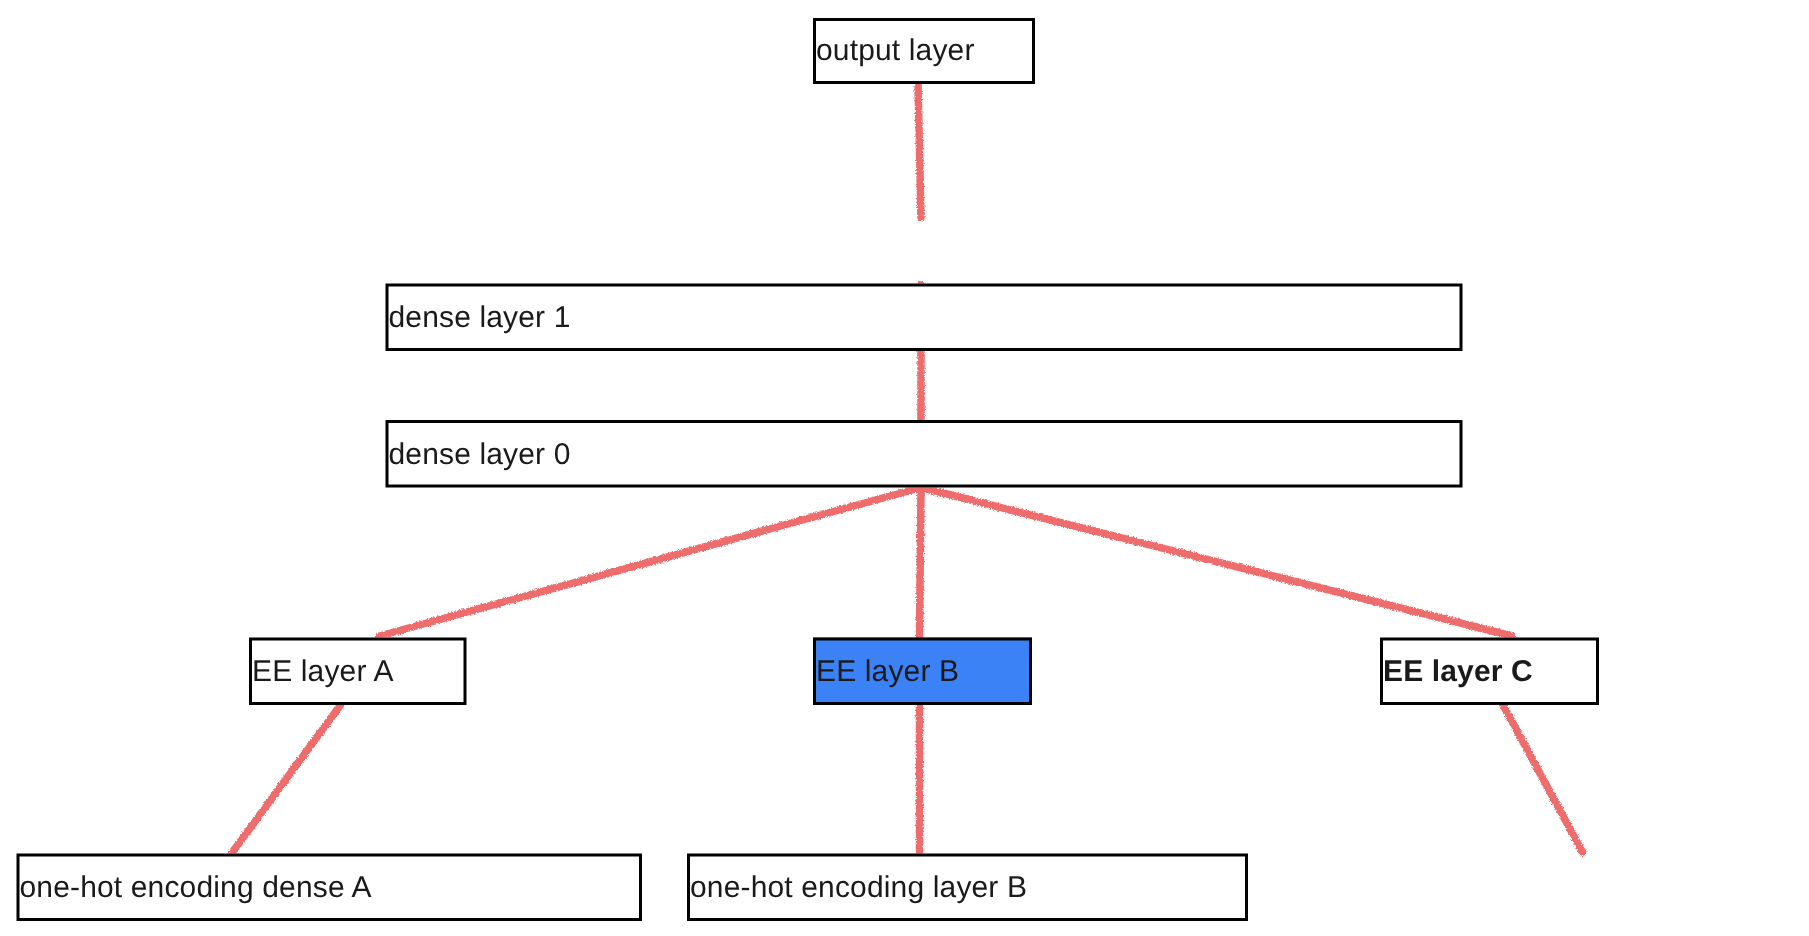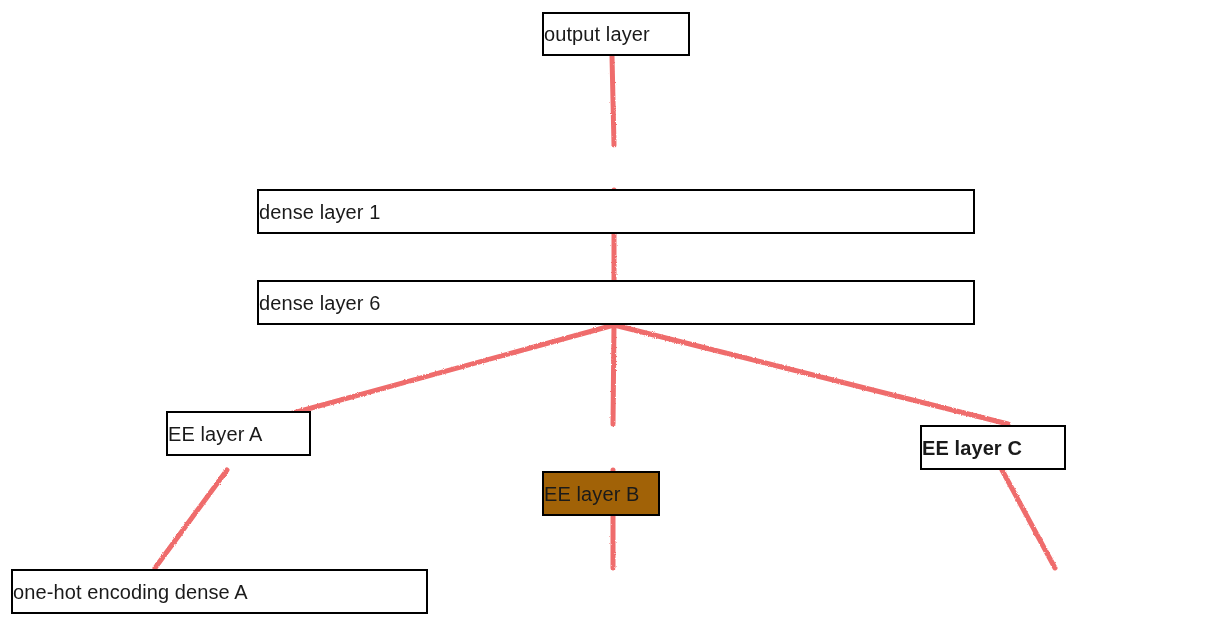--- a/index.html
+++ b/index.html
@@ -70,28 +70,31 @@
       </g>
   </svg>
 
   <div class="node-box" style="left: 542px; top: 12px; width: 148px; height: 44px; border-color: rgb(0, 0, 0); background: rgb(255, 255, 255);">
     <span class="node-label">output layer</span>
   </div>
   <div class="node-box" style="left: 257px; top: 145px; width: 718px; height: 45px; border-color: rgb(0, 0, 0); background: rgb(255, 255, 255); margin-top: 44px;">
     <span class="node-label">dense layer 1</span>
   </div>
   <div class="node-box" style="left: 257px; top: 280px; width: 718px; height: 45px; border-color: rgb(0, 0, 0); background: rgb(255, 255, 255);">
-    <span class="node-label">dense layer 6</span>
+    <span class="node-label">dense layer 0</span>
   </div>
-  <div class="node-box" style="left: 166px; top: 411px; width: 145px; height: 45px; border-color: rgb(0, 0, 0); background: rgb(255, 255, 255);">
+  <div class="node-box" style="left: 166px; top: 425px; width: 145px; height: 45px; border-color: rgb(0, 0, 0); background: rgb(255, 255, 255);">
     <span class="node-label">EE layer A</span>
   </div>
-  <div class="node-box" style="left: 542px; top: 425px; width: 118px; height: 45px; border-color: rgb(0, 0, 0); background: #a16207; margin-top: 46px;">
+  <div class="node-box" style="left: 542px; top: 425px; width: 146px; height: 45px; border-color: rgb(0, 0, 0); background: #3b82f6;">
     <span class="node-label">EE layer B</span>
   </div>
   <div class="node-box" style="left: 920px; top: 425px; width: 146px; height: 45px; border-color: rgb(0, 0, 0); background: rgb(255, 255, 255); font-weight: bold;">
     <span class="node-label">EE layer C</span>
   </div>
   <div class="node-box" style="left: 11px; top: 569px; width: 417px; height: 45px; border-color: rgb(0, 0, 0); background: rgb(255, 255, 255);">
     <span class="node-label">one-hot encoding dense A</span>
   </div>
+  <div class="node-box" style="left: 458px; top: 569px; width: 374px; height: 45px; border-color: rgb(0, 0, 0); background: rgb(255, 255, 255);">
+    <span class="node-label">one-hot encoding layer B</span>
+  </div>
 
 </div>
 
 </body></html>

